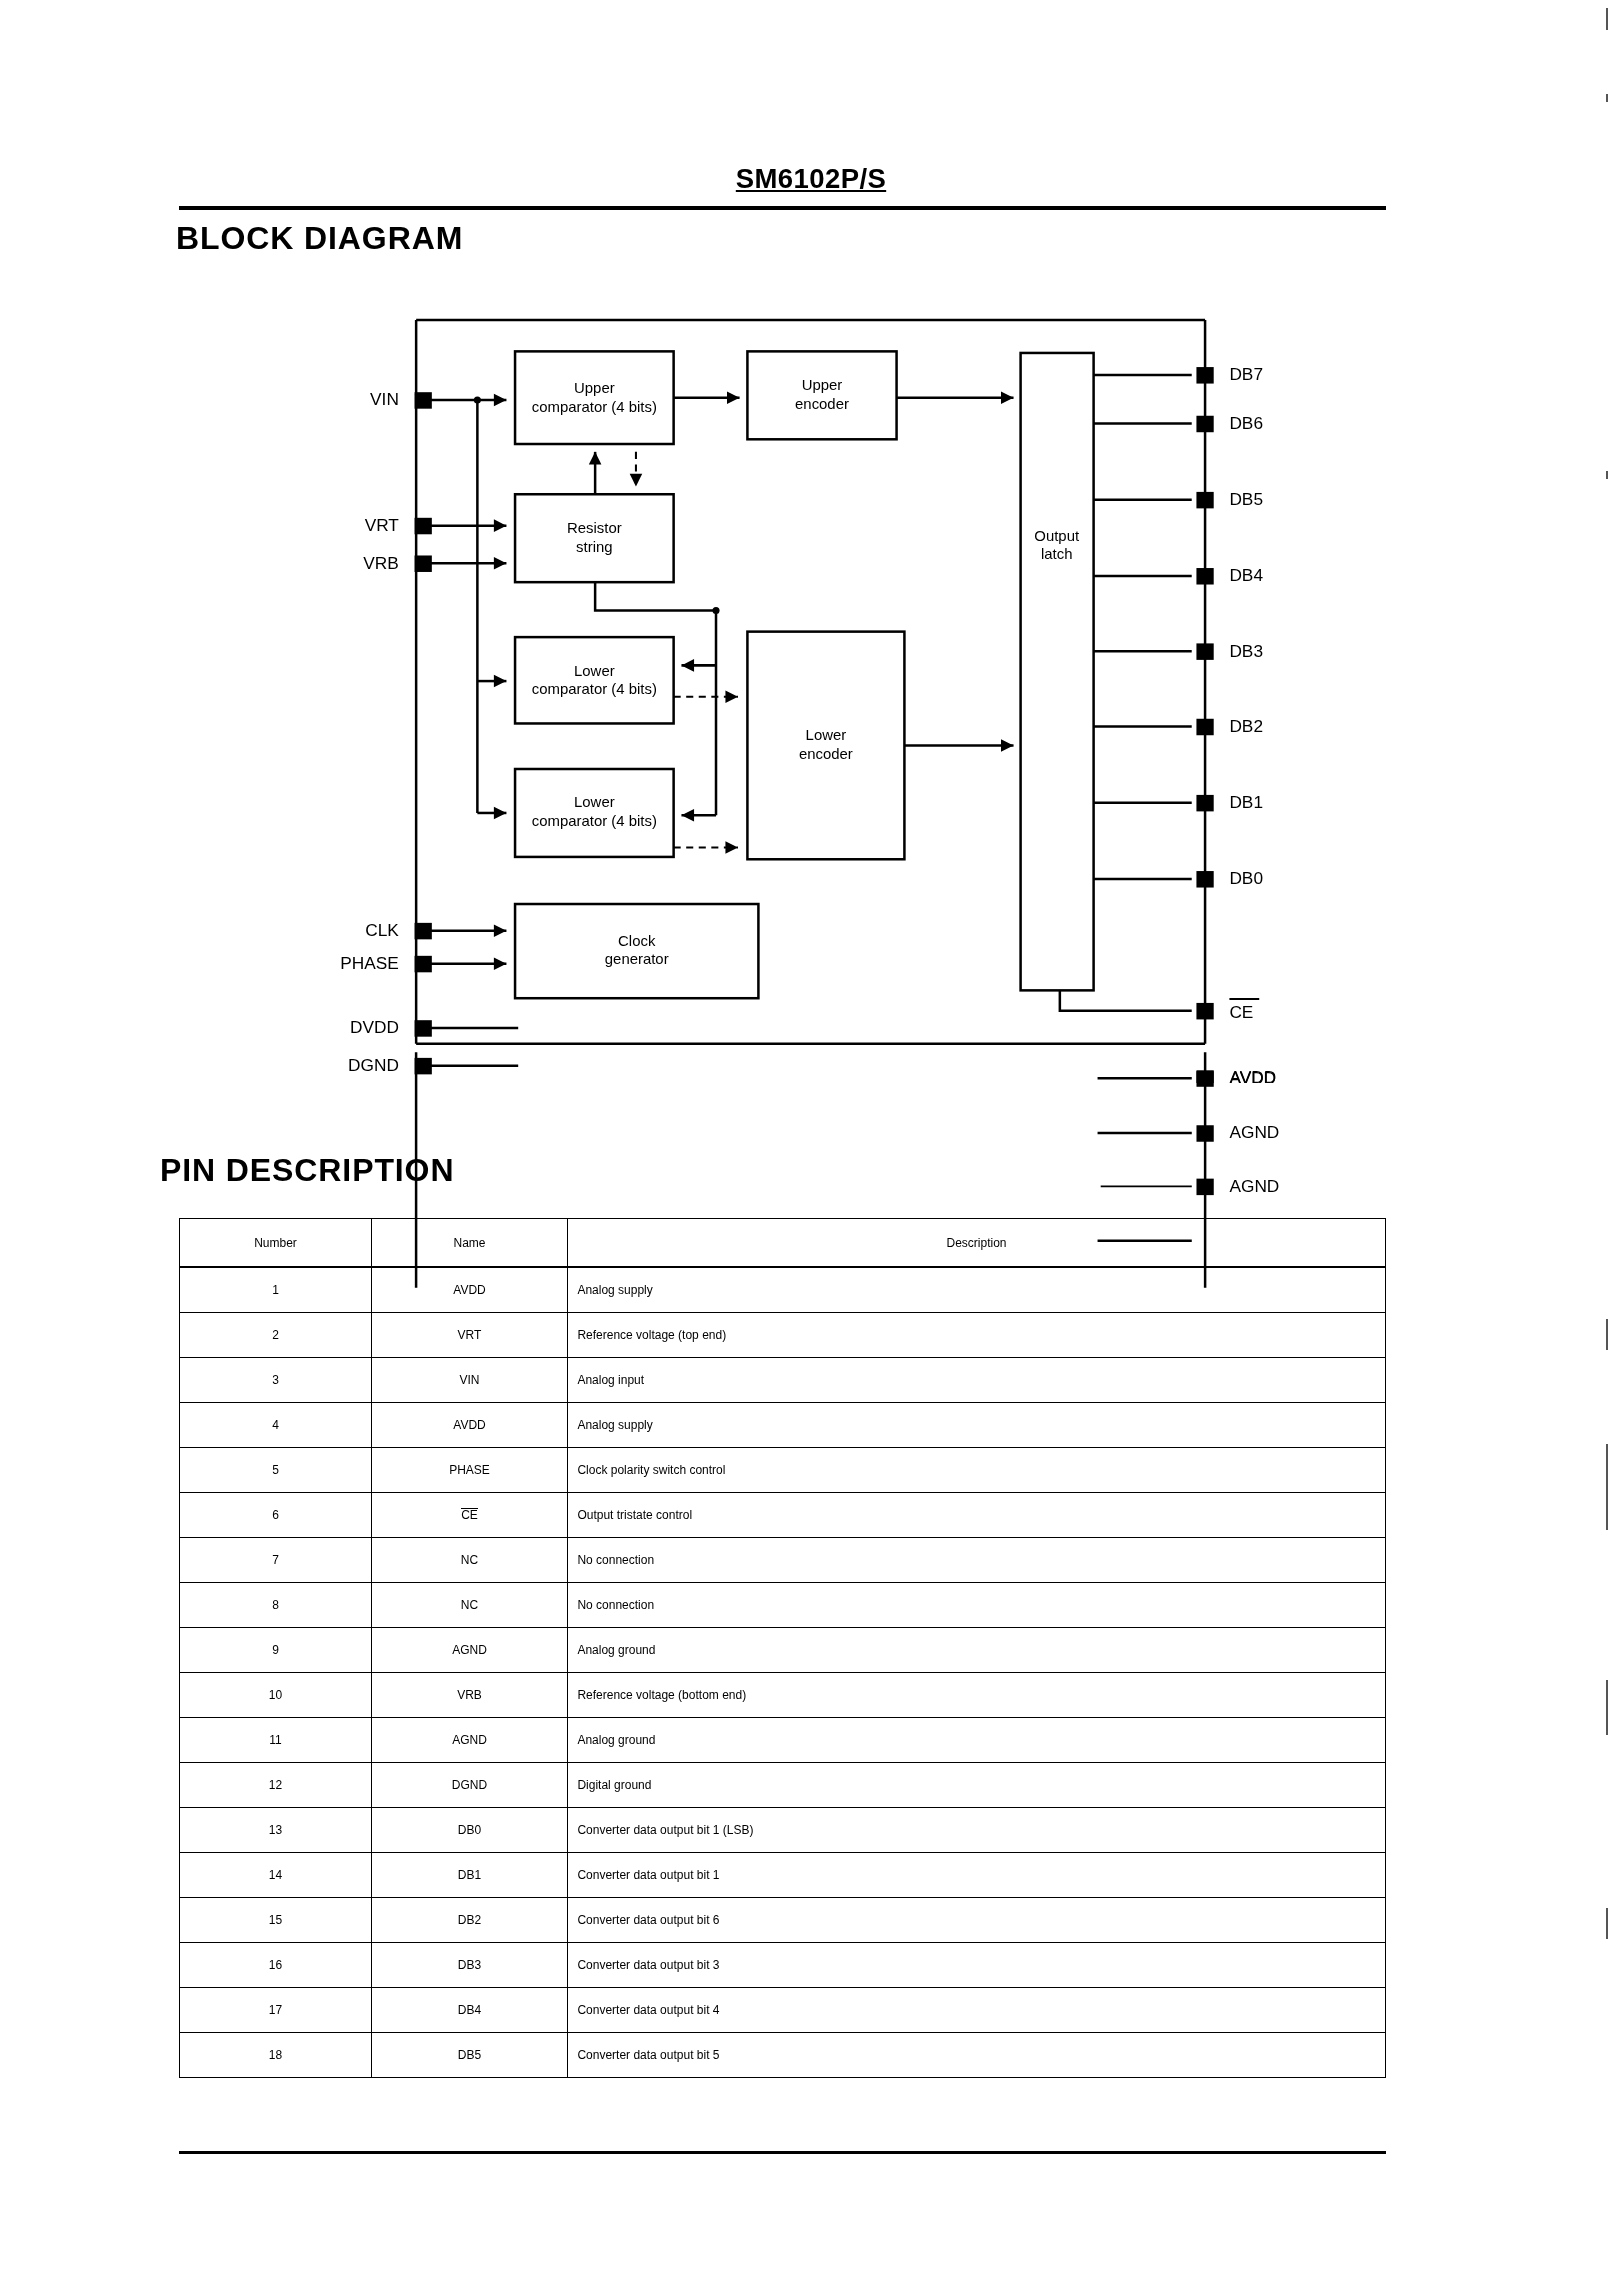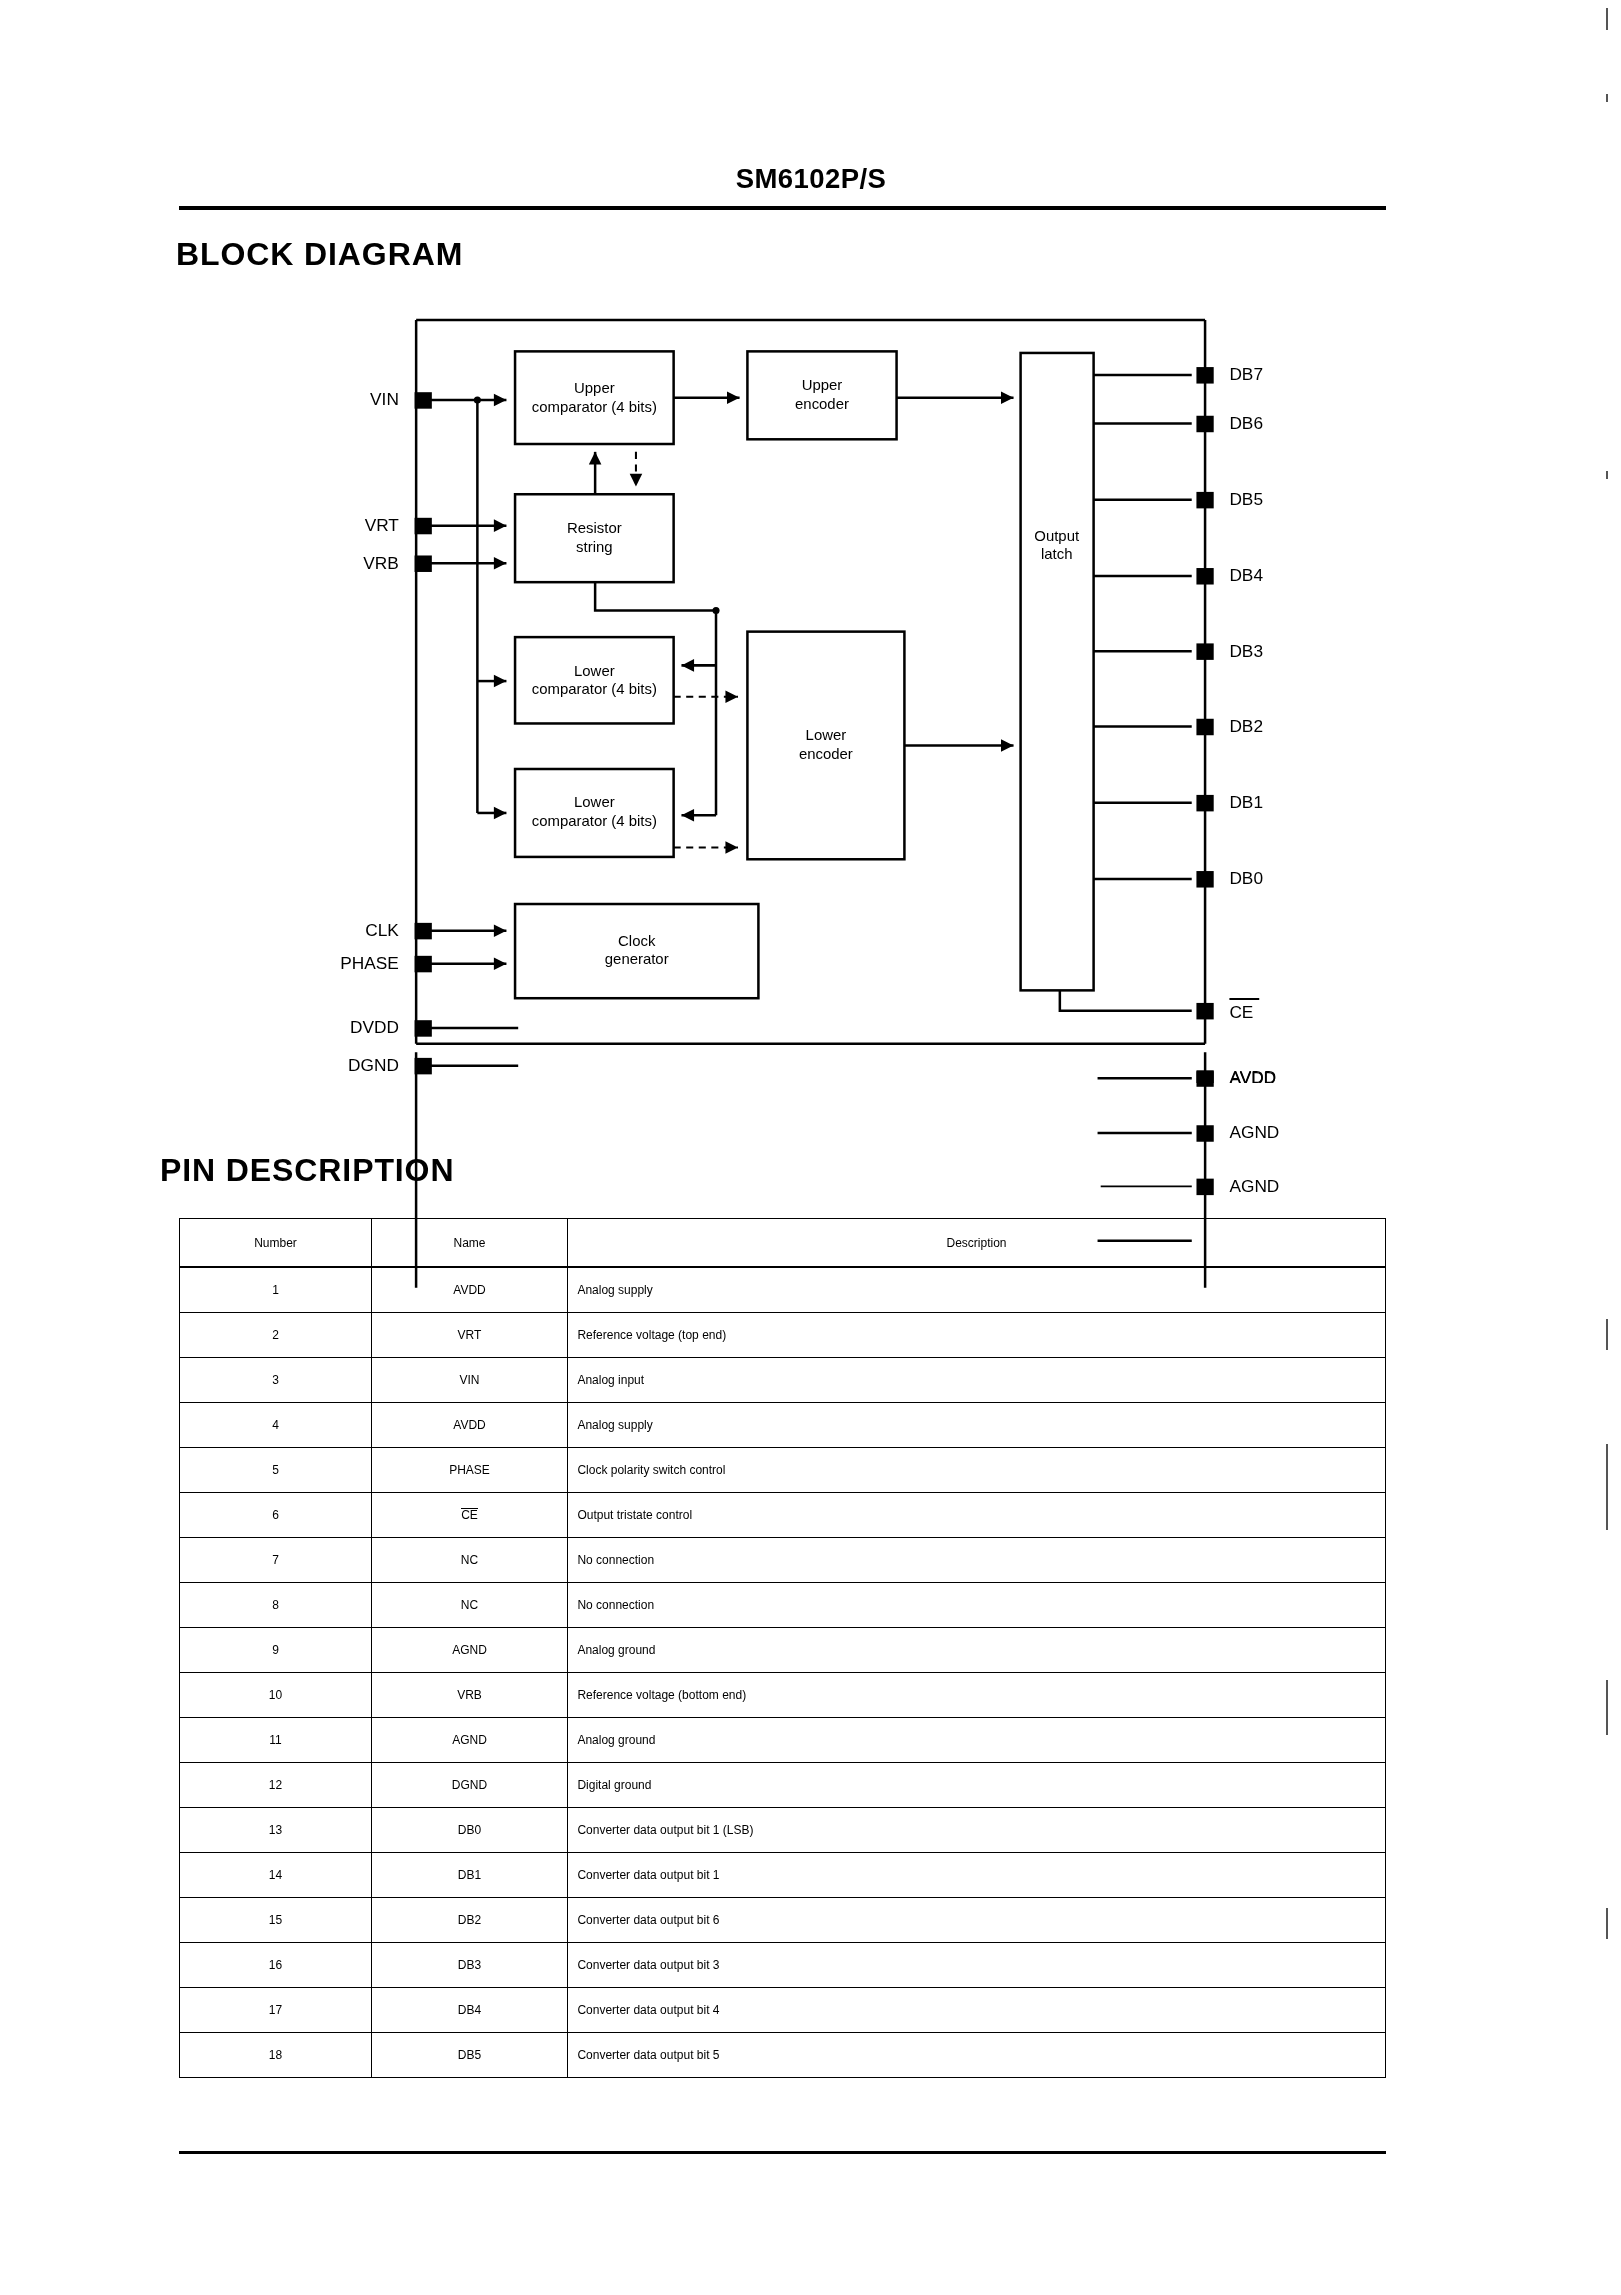--- a/index.html
+++ b/index.html
@@ -22,37 +22,38 @@
 
   
   .hdr-title {
     position: absolute;
     left: 0; top: 163px;
     width: 1622px;
     text-align: center;
     font-size: 27.5px;
     font-weight: bold;
     letter-spacing: 0.4px;
+    text-decoration: underline;
   }
   .hdr-rule {
     position: absolute;
     left: 179px; top: 206px;
     width: 1207px; height: 3.9px;
     background: #000;
   }
 
   
   .section-heading {
     position: absolute;
     font-size: 32px;
     font-weight: bold;
     letter-spacing: 0.9px;
     white-space: nowrap;
   }
-  #h-block { left: 176px; top: 236px; }
+  #h-block { left: 176px; top: 220px; }
   #h-pin   { left: 160px; top: 1152px; }
 
   
   #diagram {
     position: absolute;
     left: 0; top: 298px;
     width: 1622px; height: 785px;
   }
   #diagram svg { display: block; }
 

